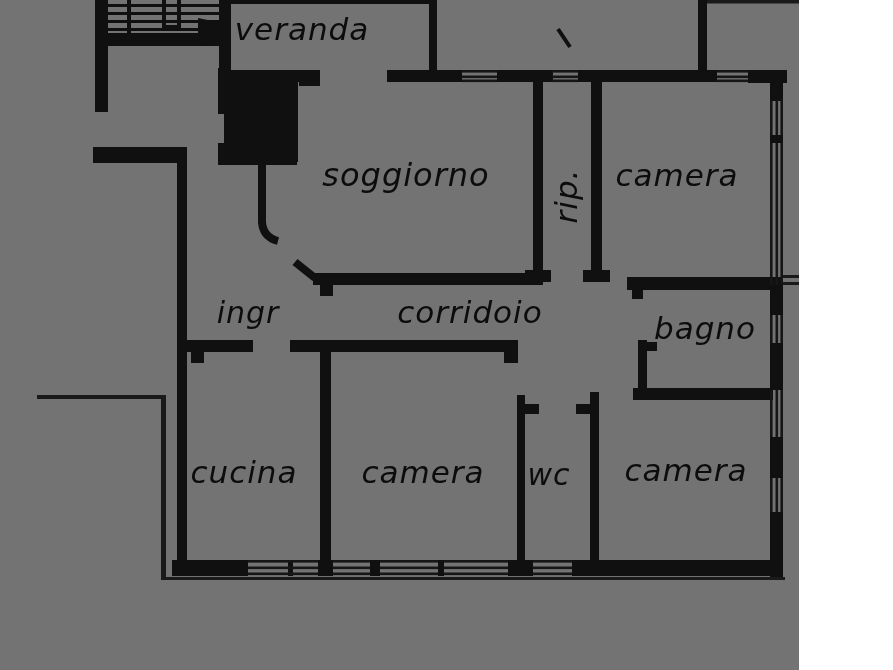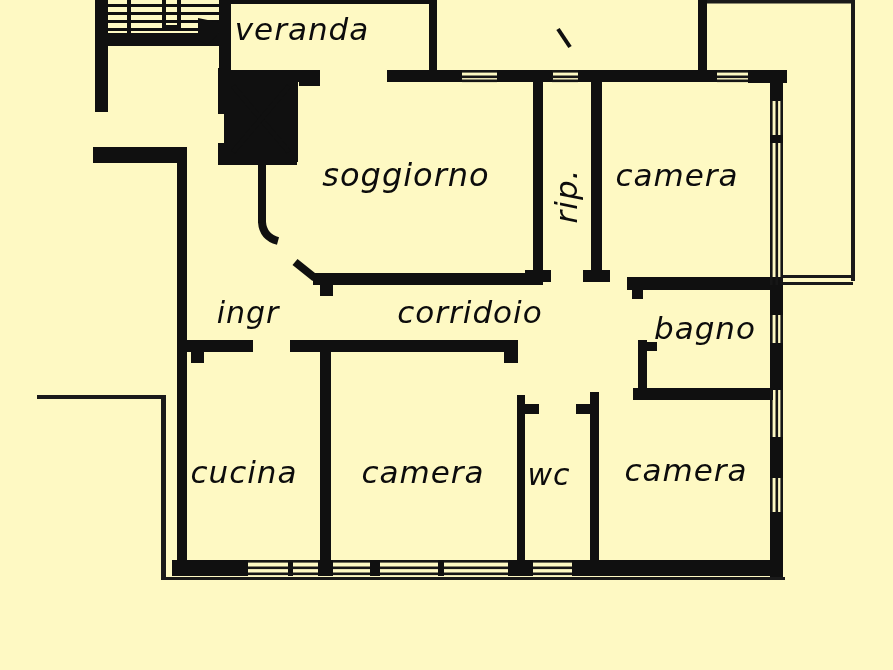--- a/index.html
+++ b/index.html
@@ -1,16 +1,16 @@
 <!DOCTYPE html>
 <html><head>
 <meta charset="utf-8">
 <style>
   html,body{margin:0;padding:0;background:#fff;}
-  #frame{position:relative;width:893px;height:670px;background:#fef9c3;overflow:hidden;
+  #frame{position:relative;width:799px;height:670px;background:#737373;overflow:hidden;
          font-family:"DejaVu Sans",sans-serif;}
   svg{position:absolute;left:0;top:0;}
   svg rect, svg polygon{fill:#101010;}
   svg .win{fill:#161616;}
   svg .thin{fill:#1a1a1a;}
   svg line, svg path{stroke:#101010;fill:none;}
   svg text{fill:#0c0c0c;font-family:"DejaVu Sans",sans-serif;font-style:italic;
            letter-spacing:1px;text-anchor:middle;}
 </style>
 </head>

